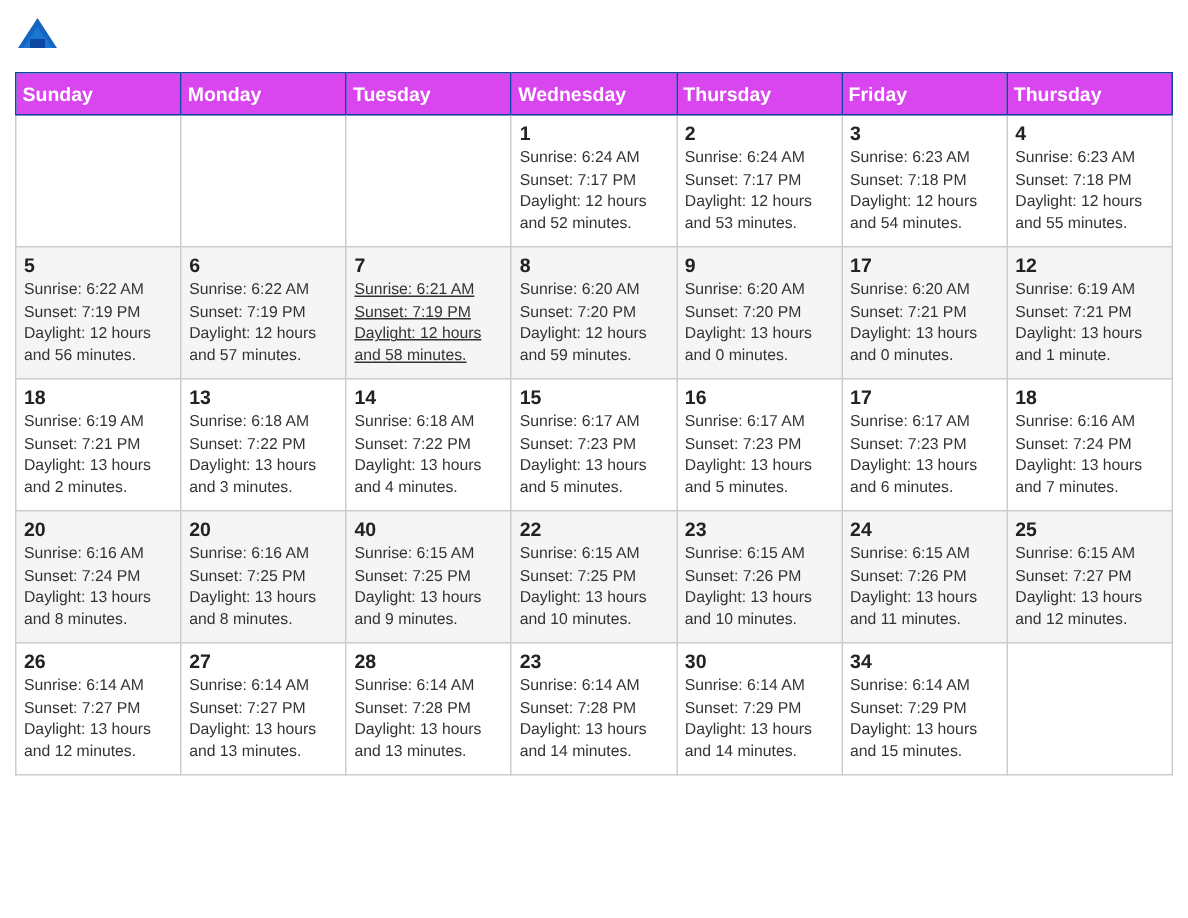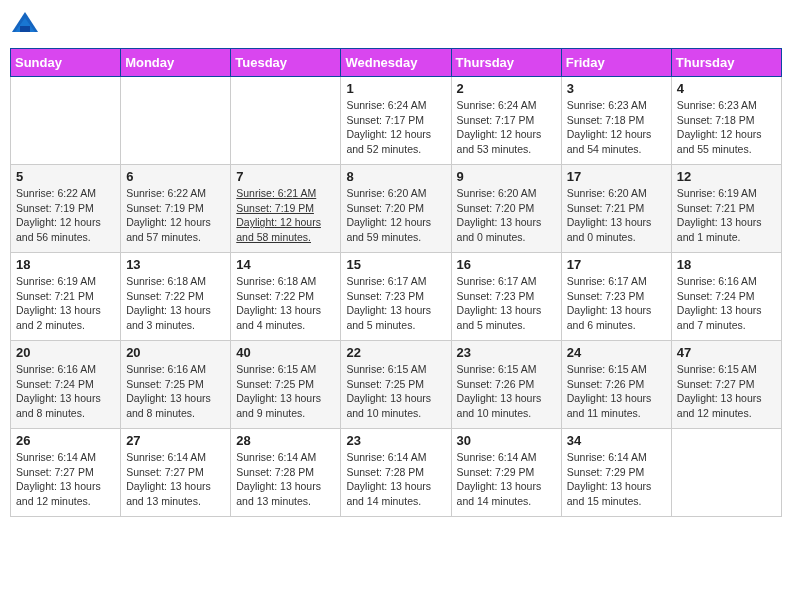--- a/index.html
+++ b/index.html
@@ -298,21 +298,21 @@
 and 10 minutes.</div>
         </td>
         <td>
           <span class="day-number">24</span>
           <div class="day-info" style="white-space: pre-line;">Sunrise: 6:15 AM
 Sunset: 7:26 PM
 Daylight: 13 hours
 and 11 minutes.</div>
         </td>
         <td>
-          <span class="day-number">47</span>
+          <span class="day-number">25</span>
           <div class="day-info" style="white-space: pre-line;">Sunrise: 6:15 AM
 Sunset: 7:27 PM
 Daylight: 13 hours
 and 12 minutes.</div>
         </td>
       </tr>
       <tr>
         <td>
           <span class="day-number">26</span>
           <div class="day-info" style="white-space: pre-line;">Sunrise: 6:14 AM

